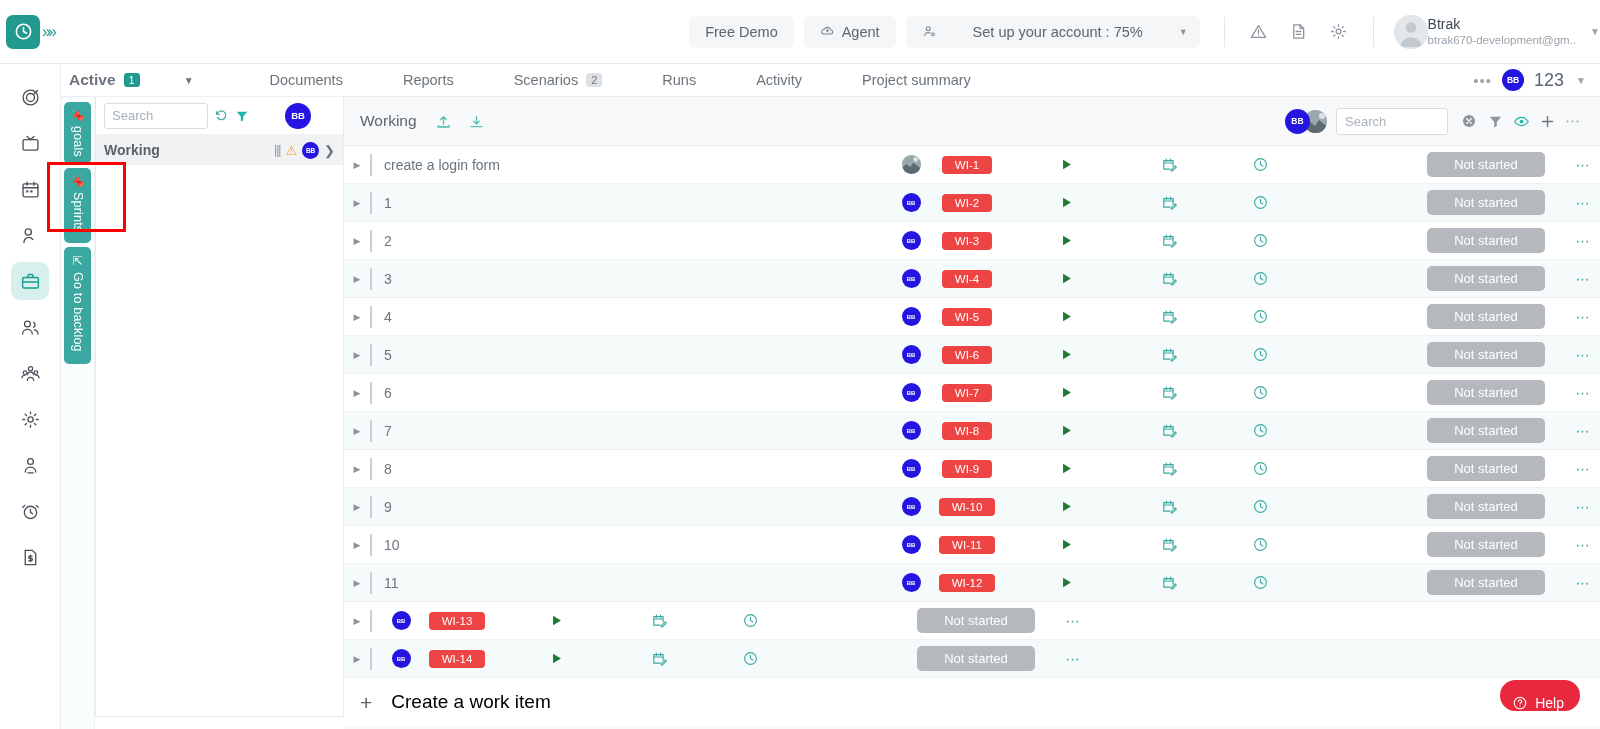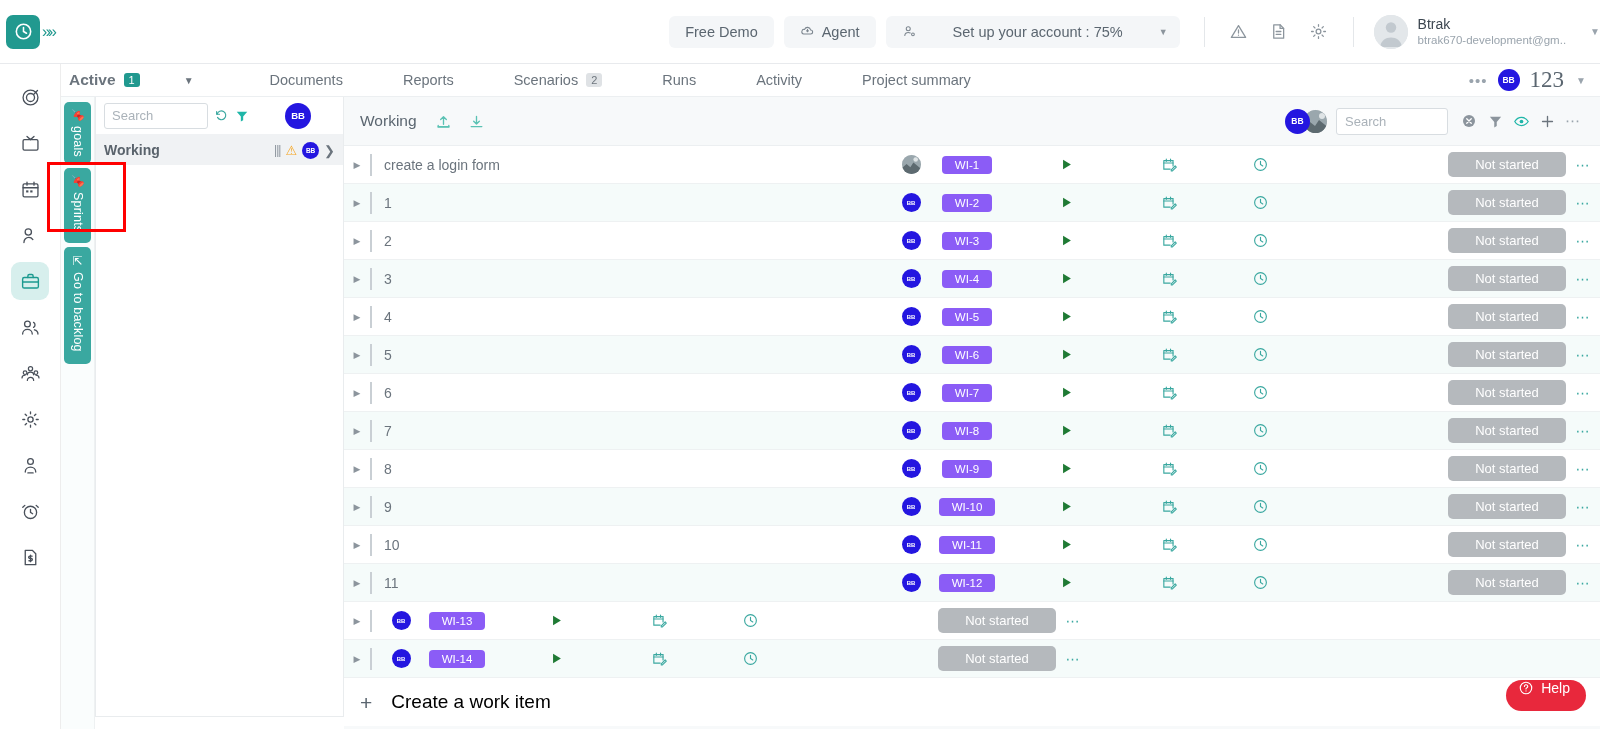--- a/index.html
+++ b/index.html
@@ -32,21 +32,21 @@
     background: #f4f6f8; border-radius: 6px; padding: 8px 16px;
     font-size: 14.5px; color: #5b6670; margin-right: 10px;
     display: flex; align-items: center; gap: 7px; cursor: pointer; white-space: nowrap;
   }
   .pill.setup { padding-right: 12px; gap: 36px; }
   .hdr-divider { width: 1px; height: 30px; background: #e4e7ea; margin: 0 14px; }
   .hdr-icon {
     width: 40px; height: 40px; display: flex; align-items: center; justify-content: center;
     cursor: pointer; color: #7c868f;
   }
-  .user-box { display: flex; align-items: center; gap: 10px; cursor: pointer; padding-left: 6px; }
+  .user-box { display: flex; align-items: center; cursor: pointer; padding-left: 6px; }
   .user-avatar {
     width: 34px; height: 34px; border-radius: 50%; background: #dfe3e7;
     display: flex; align-items: center; justify-content: center; overflow: hidden;
   }
   .user-text { line-height: 1.25; }
   .user-name { font-size: 14px; color: #3c4650; }
   .user-mail { font-size: 11.5px; color: #9aa4ad; }
   .caret-sm { color: #9aa4ad; font-size: 10px; margin-left: 14px; }
 
   
@@ -85,21 +85,21 @@
   .nav-tab {
     font-size: 14.5px; color: #6b747d; padding: 6px 22px; cursor: pointer;
     display: flex; align-items: center; gap: 8px; white-space: nowrap;
   }
   .nav-right { margin-left: auto; display: flex; align-items: center; gap: 10px; padding-right: 14px; }
   .dots-grey { color: #9aa4ad; letter-spacing: 1px; font-size: 15px; cursor: pointer; }
   .avatar-blue {
     width: 22px; height: 22px; border-radius: 50%; background: #2416e0; color: #fff;
     font-size: 8.5px; font-weight: bold; display: flex; align-items: center; justify-content: center;
   }
-  .num-123 { font-size: 23px; color: #5b6670; font-family: Liberation Serif, serif; }
+  .num-123 { font-size: 18px; color: #5b6670; }
 
   
   .vtabs {
     position: absolute; top: 97px; left: 61px; width: 34px; height: 632px;
     background: #fafdfd; display: flex; flex-direction: column; align-items: center;
     padding-top: 5px; gap: 4px; border-right: 1px solid #eef1f2;
   }
   .vtab {
     width: 27px; background: #3aa8a0; color: #ffffff; border-radius: 5px;
     display: flex; flex-direction: column; align-items: center; justify-content: flex-start;
@@ -201,47 +201,47 @@
   .c-bar { width: 2px; height: 22px; background: #c9cfd4; margin-right: 12px; }
   .c-name { flex: 1; font-size: 14px; color: #6b747d; }
   .c-assignee { width: 34px; display: flex; justify-content: center; }
   .as-bb {
     width: 19px; height: 19px; border-radius: 50%; background: #2416e0; color: #fff;
     font-size: 6px; font-weight: bold; display: flex; align-items: center; justify-content: center;
   }
   .as-photo { width: 19px; height: 19px; border-radius: 50%; overflow: hidden; background: #c8cdd2; }
   .c-wi { width: 78px; display: flex; justify-content: center; }
   .wi-badge {
-    background: #8b5cf6; color: #fff; font-size: 11.5px; border-radius: 4px;
+    background: #ef4444; color: #fff; font-size: 11.5px; border-radius: 4px;
     padding: 3px 13px; cursor: pointer; white-space: nowrap;
   }
   .c-play { width: 120px; display: flex; justify-content: center; color: #1f7a34; cursor: pointer; }
   .c-cal { width: 86px; display: flex; justify-content: center; color: #3aa8a0; cursor: pointer; }
   .c-clock { width: 96px; display: flex; justify-content: center; color: #3aa8a0; cursor: pointer; }
   .c-spacer { flex: 0 0 98px; }
-  .c-status { width: 160px; display: flex; justify-content: flex-end; }
+  .c-status { width: 160px; display: flex; justify-content: center; }
   .status-pill {
     background: #b5b9bd; color: #ffffff; font-size: 13px; border-radius: 5px;
     padding: 5px 0; width: 118px; text-align: center; cursor: pointer;
   }
   .c-more { width: 34px; display: flex; justify-content: center; color: #3aa8a0;
     letter-spacing: 1px; font-size: 14px; cursor: pointer; }
 
   .create-row {
     height: 48px; display: flex; align-items: center; padding-left: 16px; gap: 12px;
     background: #ffffff; cursor: pointer;
   }
   .create-plus { font-size: 21px; color: #5b6670; line-height: 1; }
   .create-label { font-size: 19px; color: #000000; margin-left: 7px; }
 
   
   .help-btn {
-    position: absolute; right: 14px; bottom: 18px; height: 31px;
+    position: absolute; right: 20px; bottom: 18px; height: 31px;
     background: #e8283c; color: #fff; border-radius: 16px;
-    display: flex; align-items: flex-start; gap: 7px; padding: 0 16px 0 12px;
+    display: flex; align-items: flex-end; gap: 7px; padding: 0 16px 0 12px;
     font-size: 14px; cursor: pointer; z-index: 60;
   }
   svg { display: block; }
 </style>
 </head>
 <body>
 
 <div class="app">
 
   <div class="topbar">

